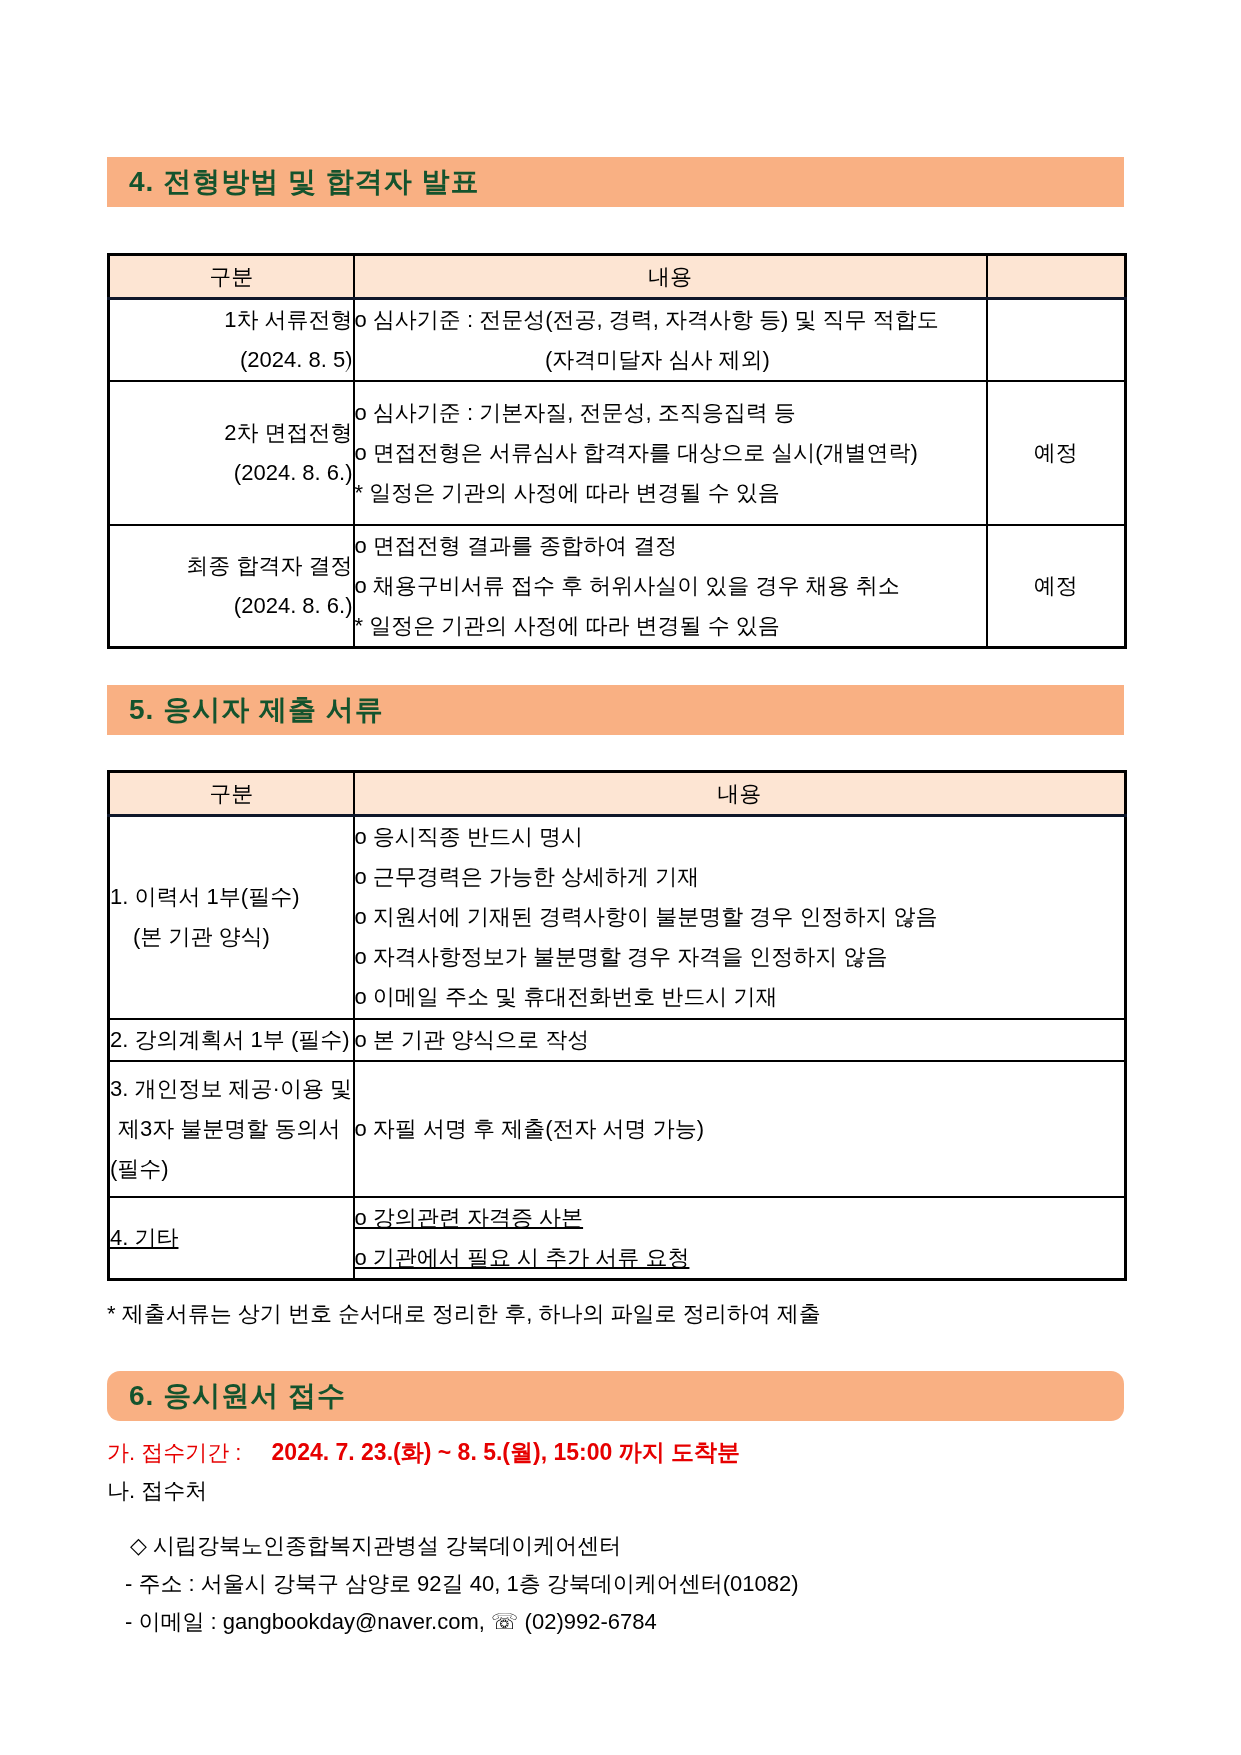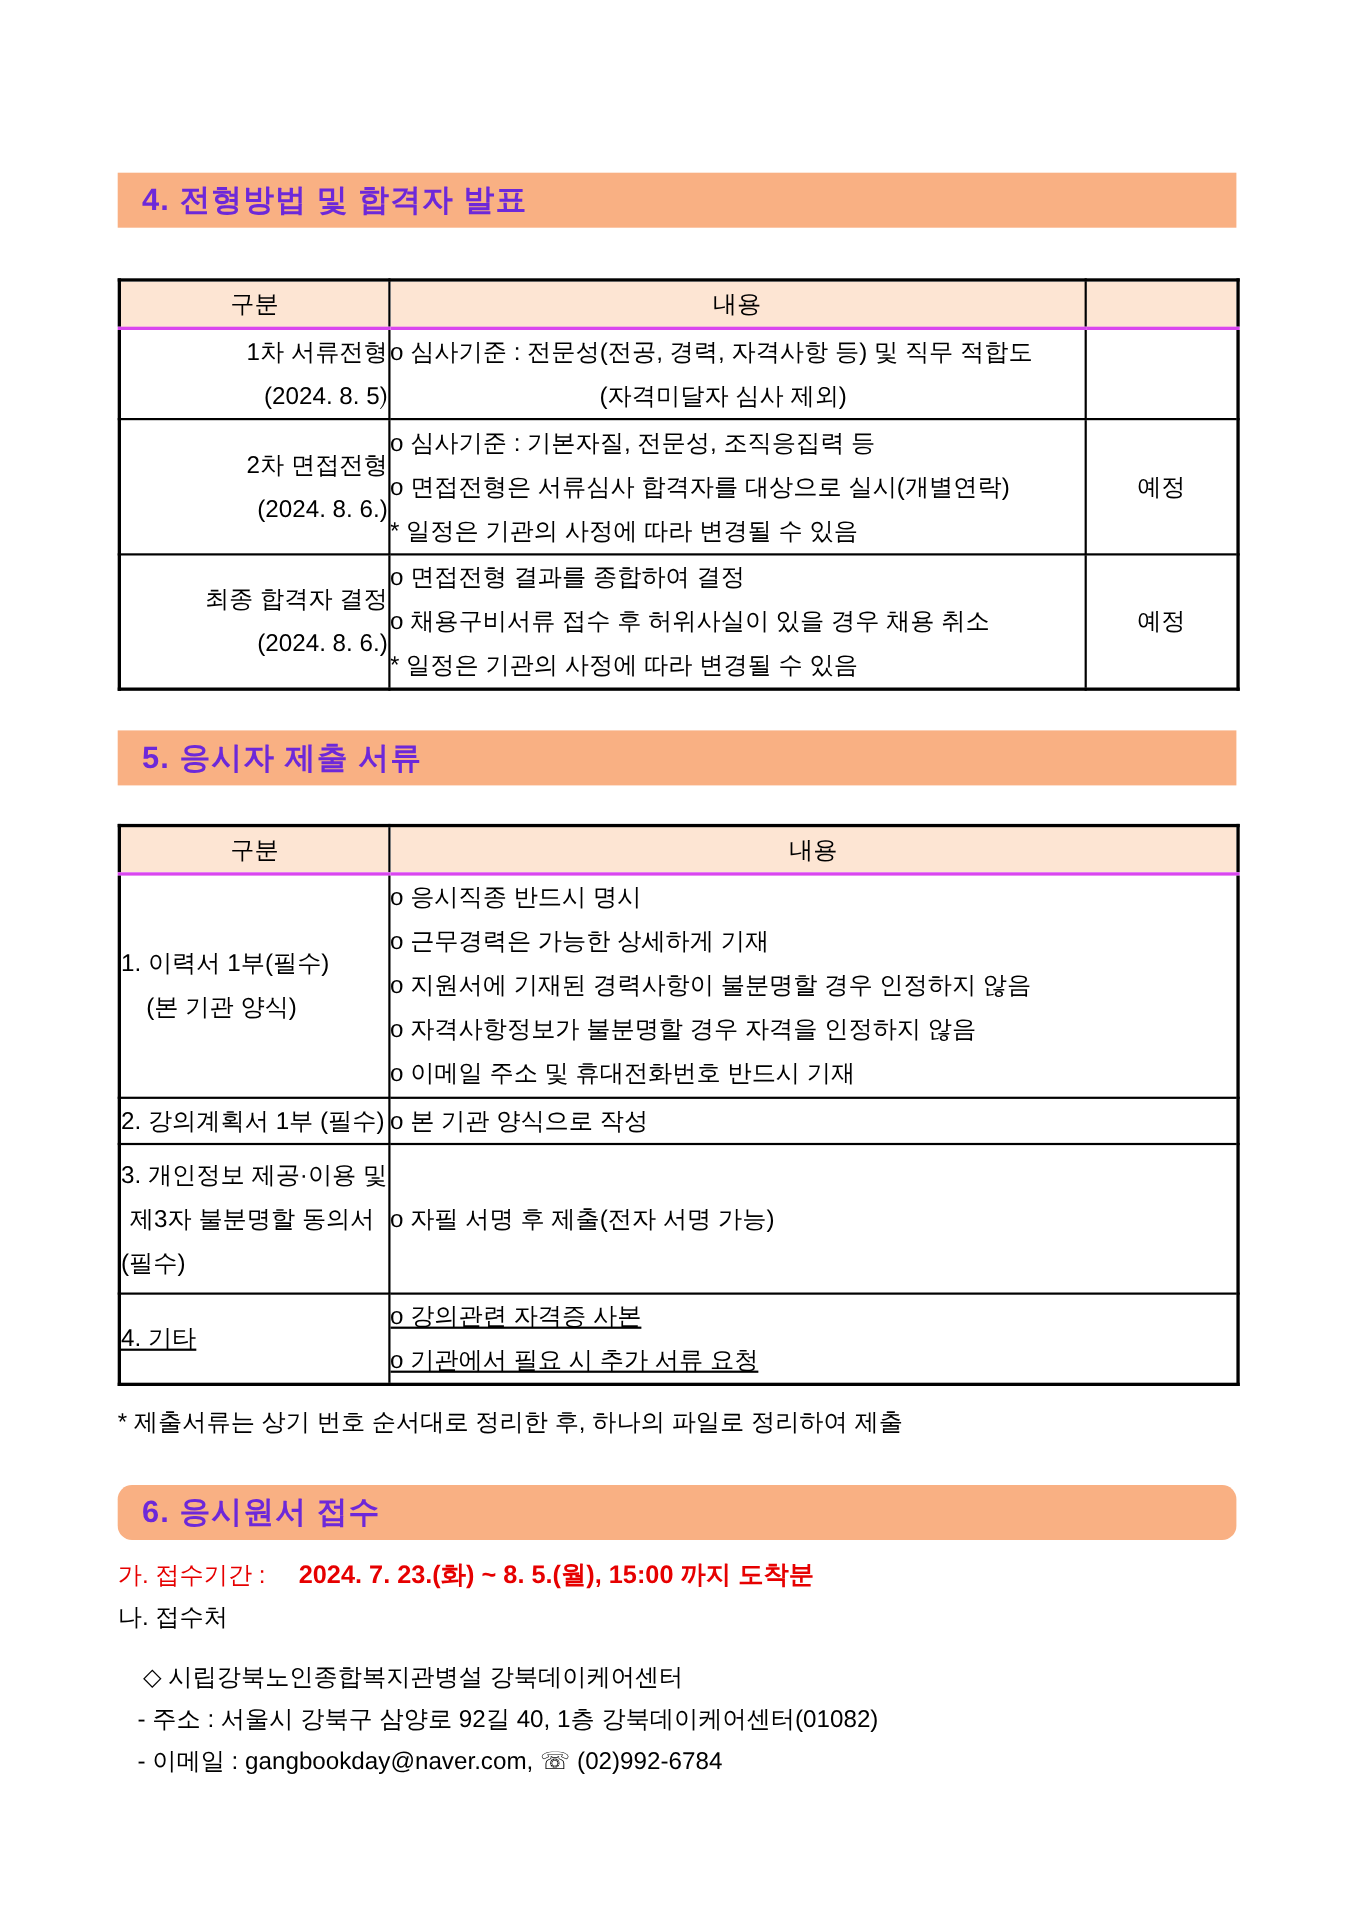--- a/index.html
+++ b/index.html
@@ -4,42 +4,42 @@
 <style>
   html,body { margin:0; padding:0; background:#ffffff; }
   body {
     width:1241px; height:1755px; position:relative;
     font-family:"Liberation Sans","DejaVu Sans",sans-serif;
     color:#000;
   }
   .content { position:absolute; left:107px; top:0; width:1017px; }
 
   .section-bar {
-    height:50px; background:#F9B083; color:#6d28d9;
+    height:50px; background:#F9B083; color:#14532d;
     font-weight:bold; font-size:28px; line-height:50px;
     padding-left:22px; box-sizing:border-box; letter-spacing:1px;
   }
   .bar4 { margin-top:157px; }
   .bar5 { margin-top:36px; }
   .bar6 { margin-top:37px;border-radius:13px; }
 
   table.doc {
     border-collapse:collapse; table-layout:fixed;
     width:1017px; border:3px solid #000;
   }
   .tbl1 { margin-top:46px; }
   .tbl2 { margin-top:35px; }
   table.doc th, table.doc td {
     border:2px solid #000; vertical-align:middle;
     font-size:22px; font-weight:normal; padding:0;
     overflow:hidden;
   }
   table.doc thead th {
     background:#FDE5D3; text-align:center;
-    height:41px; border-bottom:3px solid #d946ef;
+    height:41px; border-bottom:3px solid #0f172a;
   }
   .line { line-height:40px; white-space:nowrap; }
   .cat-cell { text-align:right;border-radius:24px; }
   .cont-cell { text-align:left; padding-left:13px; }
   .cont-cell .tc { text-align:center; padding-right:25px; }
   .status-cell { text-align:center; }
   .left-cell { text-align:left; padding-left:4px; }
   .ind23 { padding-left:23px; }
   .ind8  { padding-left:8px; }
 
@@ -80,21 +80,21 @@
         <td class="cat-cell">
           <div class="line">1차 서류전형</div>
           <div class="line">(2024. 8. 5)</div>
         </td>
         <td class="cont-cell">
           <div class="line">o 심사기준 : 전문성(전공, 경력, 자격사항 등) 및 직무 적합도</div>
           <div class="line tc">(자격미달자 심사 제외)</div>
         </td>
         <td class="status-cell"></td>
       </tr>
-      <tr style="height:123px;">
+      <tr style="height:144px;">
         <td class="cat-cell">
           <div class="line">2차 면접전형</div>
           <div class="line">(2024. 8. 6.)</div>
         </td>
         <td class="cont-cell">
           <div class="line">o 심사기준 : 기본자질, 전문성, 조직응집력 등</div>
           <div class="line">o 면접전형은 서류심사 합격자를 대상으로 실시(개별연락)</div>
           <div class="line">* 일정은 기관의 사정에 따라 변경될 수 있음</div>
         </td>
         <td class="status-cell">예정</td>

